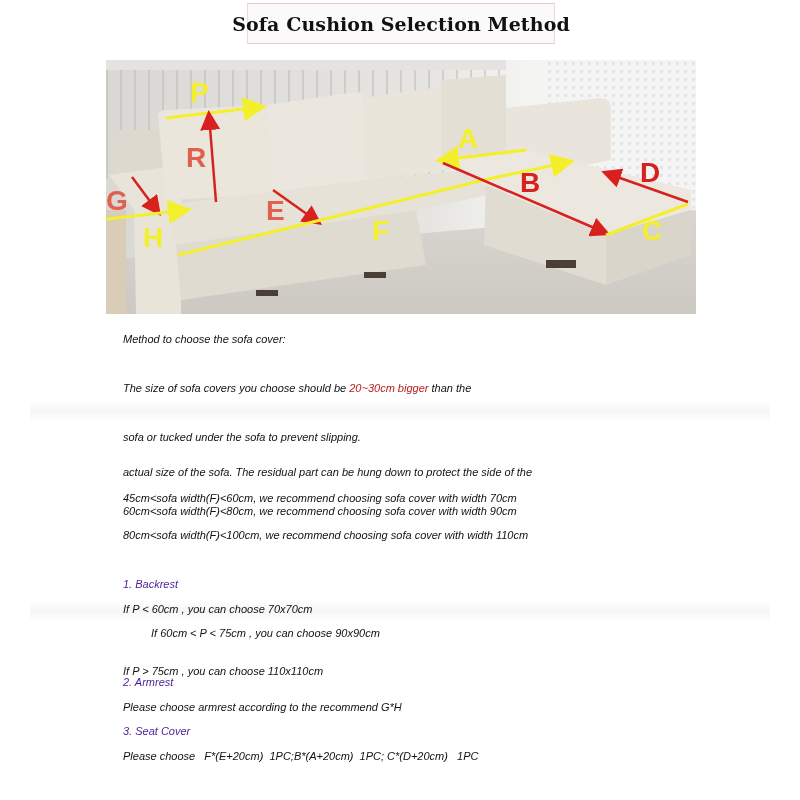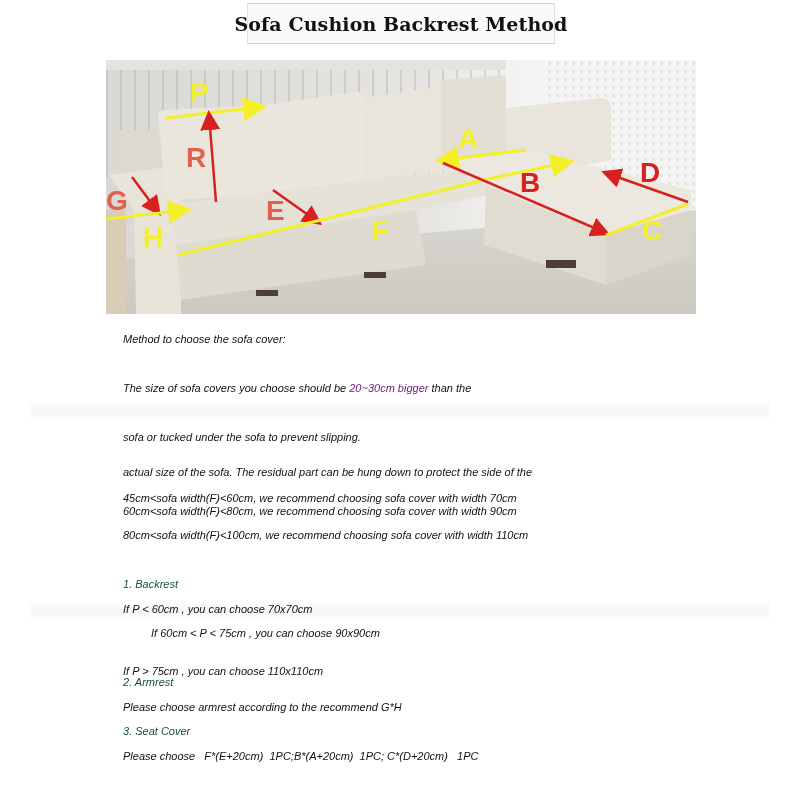--- a/index.html
+++ b/index.html
@@ -21,28 +21,28 @@
     .photo svg { display: block; }
     .band {
       position: absolute; left: 30px; right: 30px; height: 22px;
       background: linear-gradient(to bottom, rgba(240,240,240,0), rgba(238,238,238,0.55), rgba(240,240,240,0));
     }
     .text-line {
       position: absolute; left: 123px; white-space: nowrap;
       font-family: "Liberation Sans", sans-serif; font-weight: normal; font-style: italic;
       font-size: 11px; color: #111; line-height: 16px;
     }
-    .red { color: #701a75; }
-    .heading { color: #14532d; }
+    .red { color: #b91c1c; }
+    .heading { color: #4c1d95; }
   </style>
 </head>
 <body>
 
 <div class="title-box">
-  <span class="title-text">Sofa Cushion Backrest Method</span>
+  <span class="title-text">Sofa Cushion Selection Method</span>
 </div>
 
 <div class="photo">
   <svg width="590" height="254" viewBox="0 0 590 254">
     <defs>
       <marker id="ay" markerWidth="8" markerHeight="8" refX="6" refY="4" orient="auto">
         <path d="M0,0 L8,4 L0,8 z" fill="#f3ef2a"></path>
       </marker>
       <marker id="ar" markerWidth="8" markerHeight="8" refX="6" refY="4" orient="auto">
         <path d="M0,0 L8,4 L0,8 z" fill="#d8201f"></path>

